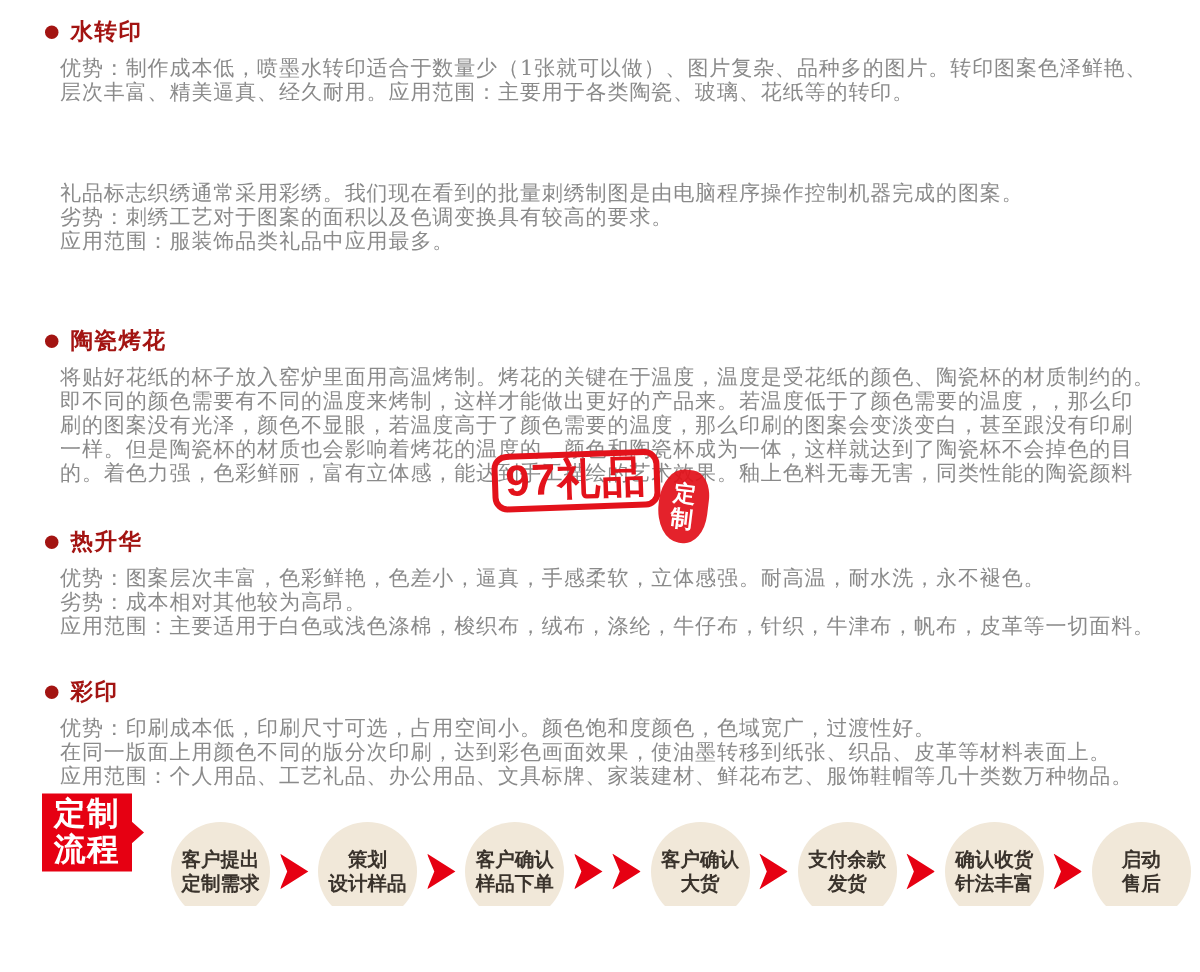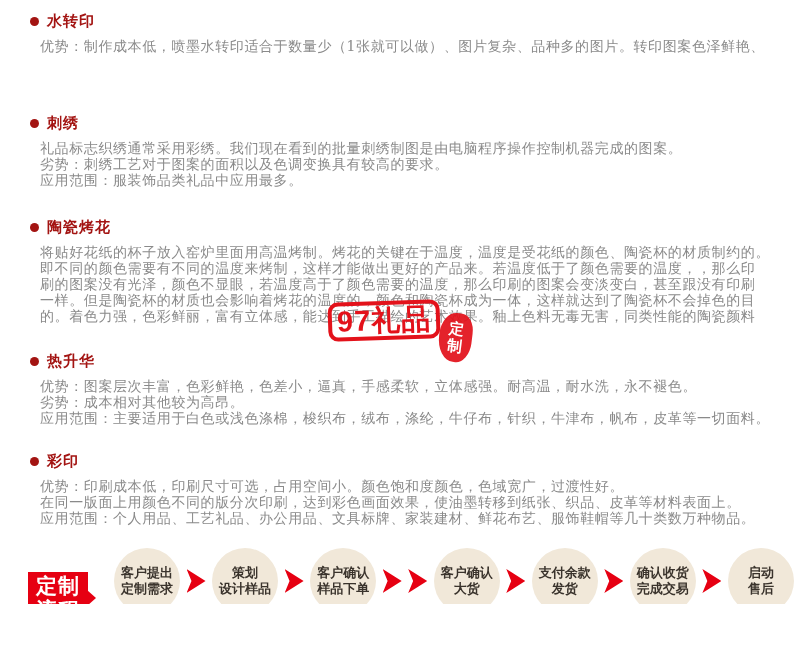--- a/index.html
+++ b/index.html
@@ -15,21 +15,21 @@
   
   .wm-logo{position:absolute;left:328px;top:301px;transform:rotate(-2deg);
            border:4px solid #e3121b;border-radius:10px;padding:0 5px;
            font-size:29px;line-height:31px;font-weight:bold;color:#e3121b;
            font-family:"Liberation Sans",sans-serif;letter-spacing:1px;background:transparent;}
   .wm-seal{position:absolute;left:439px;top:313px;width:33px;height:49px;
            background:#e3121b;border-radius:46% 38% 42% 50%;transform:rotate(7deg);
            display:flex;flex-direction:column;align-items:center;justify-content:center;
            color:#fff;font-size:15px;line-height:17px;font-weight:bold;opacity:.93;}
   
-  .flow-box{position:absolute;left:28px;top:572px;width:60px;height:52px;background:#e60012;
+  .flow-box{position:absolute;left:28px;top:529px;width:60px;height:52px;background:#e60012;
             display:flex;flex-direction:column;align-items:center;justify-content:center;
             color:#fff;font-weight:bold;font-size:21px;line-height:24px;
             font-family:"Liberation Sans",sans-serif;letter-spacing:1px;}
   .flow-pointer{position:absolute;right:-8px;top:50%;margin-top:-8px;width:0;height:0;
             border-top:8px solid transparent;border-bottom:8px solid transparent;
             border-left:9px solid #e60012;}
   .flow-row{position:absolute;left:114px;top:547px;width:680px;height:68px;
             display:flex;align-items:center;justify-content:space-between;}
   .fcircle{width:66px;height:66px;border-radius:50%;background:#f1e8d9;
            display:flex;flex-direction:column;align-items:center;justify-content:center;
@@ -43,28 +43,25 @@
 
 <div class="page">
 
   <div class="section" style="top:12px">
     <div class="sec-head">
       <span class="bullet"></span>
       <span class="sec-title">水转印</span>
     </div>
     <div class="sec-body">
       <div class="bline">优势：制作成本低，喷墨水转印适合于数量少（1张就可以做）、图片复杂、品种多的图片。转印图案色泽鲜艳、</div>
+      <div class="bline">层次丰富、精美逼真、经久耐用。应用范围：主要用于各类陶瓷、玻璃、花纸等的转印。</div>
     </div>
   </div>
 
   <div class="section" style="top:114px">
-    <div class="sec-head">
-      <span class="bullet"></span>
-      <span class="sec-title">刺绣</span>
-    </div>
     <div class="sec-body">
       <div class="bline">礼品标志织绣通常采用彩绣。我们现在看到的批量刺绣制图是由电脑程序操作控制机器完成的图案。</div>
       <div class="bline">劣势：刺绣工艺对于图案的面积以及色调变换具有较高的要求。</div>
       <div class="bline">应用范围：服装饰品类礼品中应用最多。</div>
     </div>
   </div>
 
   <div class="section" style="top:218px">
     <div class="sec-head">
       <span class="bullet"></span>
@@ -137,21 +134,21 @@
       <span>大货</span>
     </div>
     <span class="farrow"></span>
     <div class="fcircle">
       <span>支付余款</span>
       <span>发货</span>
     </div>
     <span class="farrow"></span>
     <div class="fcircle">
       <span>确认收货</span>
-      <span>完成交易</span>
+      <span>针法丰富</span>
     </div>
     <span class="farrow"></span>
     <div class="fcircle">
       <span>启动</span>
       <span>售后</span>
     </div>
   </div>
 
 </div>
 

